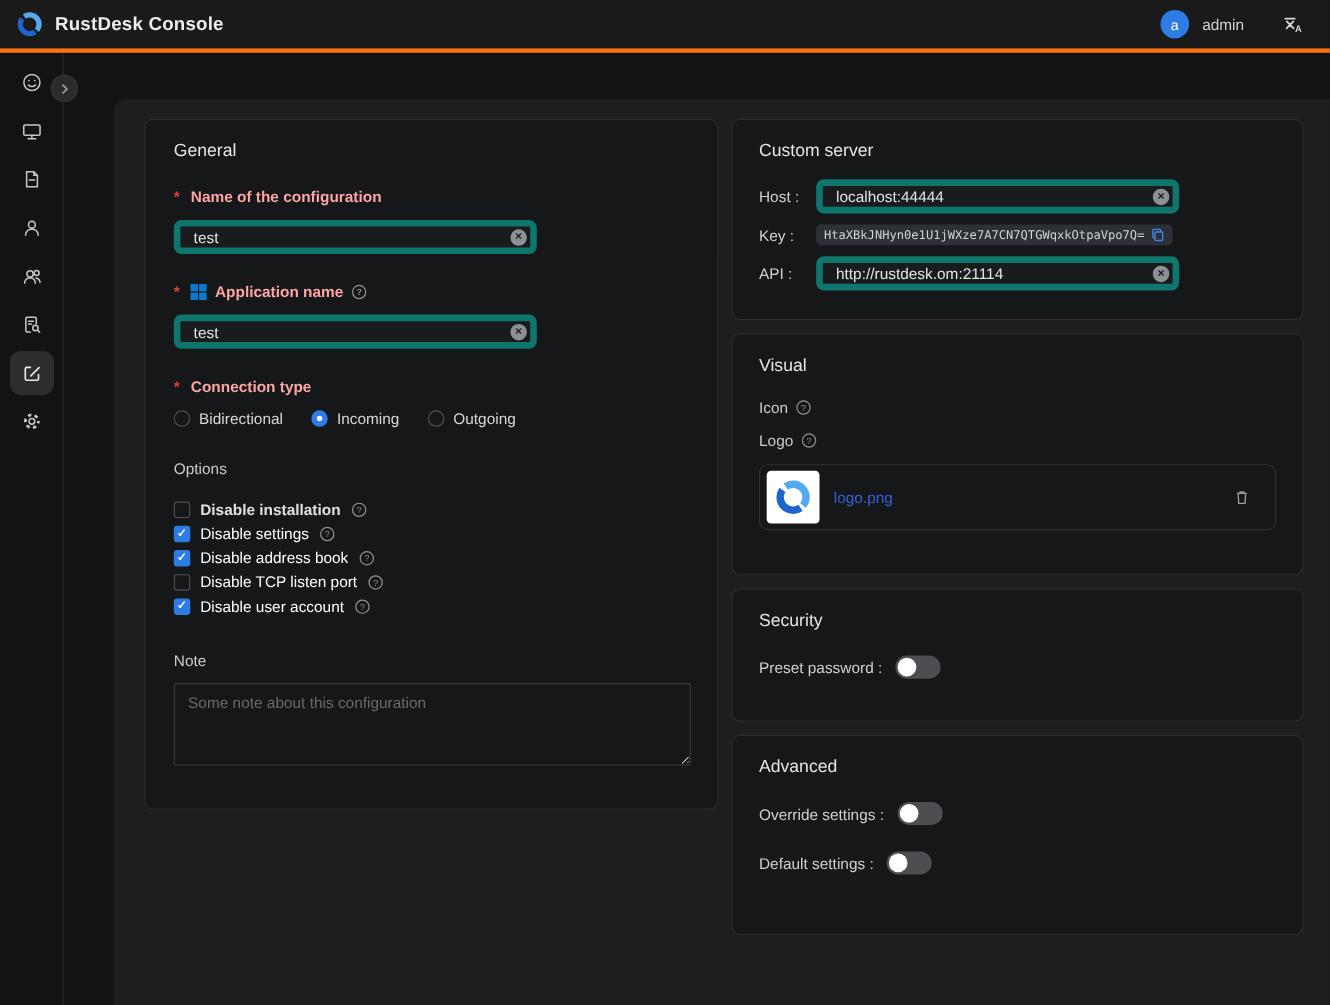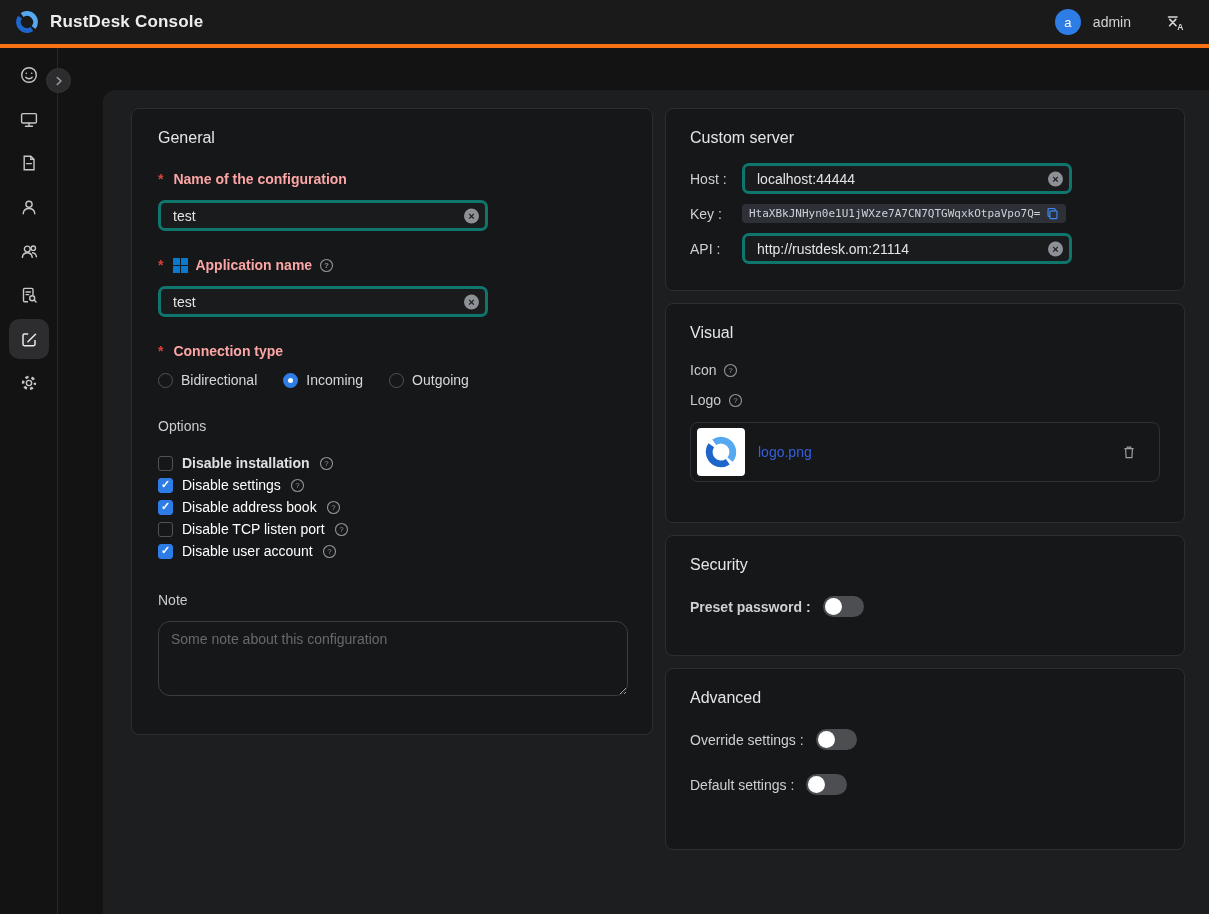--- a/index.html
+++ b/index.html
@@ -35,21 +35,21 @@
 
   .card { background:#161719; border:1px solid #2d2e31; border-radius:8px; }
   .card-title { color:#e4e5e7; font-size:16px; }
 
   
   .card-general { padding:20px 26px 34px 26px; }
   .card-general .card-title { margin-bottom:24px; }
   .field-label { color:#fca5a5; font-size:14px; display:flex; align-items:center; gap:7px; margin-bottom:13px;font-weight:bold; }
   .required::before { content:"*"; color:#d5423e; margin-right:3px; font-size:14px; }
   .input-wrap { position:relative; width:330px; margin-bottom:26px; }
-  .text-input { width:100%; height:31px; background:#1a1b1d; border:3px solid #0f766e; border-radius:7px;
+  .text-input { width:100%; height:31px; background:#1a1b1d; border:6px solid #0f766e; border-radius:7px;
     color:#e3e4e6; font-size:14px; padding:0 32px 0 12px; outline:none; font-family:"Liberation Sans",sans-serif; }
   .clear-btn { position:absolute; right:9px; top:50%; transform:translateY(-50%); width:15px; height:15px;
     border-radius:50%; background:#8d9095; color:#1b1c1e; font-size:11px; line-height:15px; text-align:center;
     cursor:pointer; }
   .clear-btn::before { content:"\00d7"; font-weight:bold; }
 
   .radio-row { display:flex; align-items:center; gap:26px; margin:0 0 30px 0; }
   .radio-opt { display:flex; align-items:center; gap:8px; cursor:pointer; }
   .radio { width:15px; height:15px; border-radius:50%; border:1px solid #515255; background:transparent; }
   .radio.on { border:5px solid #2e7ce6; background:#fff; }
@@ -58,21 +58,21 @@
   .section-label { color:#caccce; font-size:14px; margin-bottom:18px; }
   .check-row { display:flex; align-items:center; gap:9px; height:22px; cursor:pointer; }
   .checkbox { width:15px; height:15px; border-radius:3px; border:1px solid #515255; background:transparent;
     position:relative; flex:none; }
   .checkbox.on { background:#2e7ce6; border-color:#2e7ce6; }
   .checkbox.on::after { content:"\2713"; position:absolute; left:2px; top:-1px; color:#fff; font-size:11px; font-weight:bold; }
   .check-label { color:#ffffff; font-size:14px; }
   .check-label.bold { font-weight:bold; color:#dfe0e2; }
 
   .note-block { margin-top:30px; }
-  .note-area { width:470px; height:75px; background:transparent; border:1px solid #3b3c3f; border-radius:12px;
+  .note-area { width:470px; height:75px; background:transparent; border:1px solid #3b3c3f; border-radius:2px;
     color:#e3e4e6; font-size:14px; padding:9px 12px; resize:both; outline:none;
     font-family:"Liberation Sans",sans-serif; }
   .note-area::placeholder { color:#67696d; }
 
   
   .card-server { padding:20px 24px 18px 24px; }
   .card-server .card-title { margin-bottom:16px; }
   .srv-row { display:flex; align-items:center; margin-bottom:8px; }
   .srv-label { width:52px; color:#cfd0d2; font-size:14px; flex:none; }
   .srv-row .input-wrap { margin-bottom:0; }
@@ -395,21 +395,21 @@
           <span class="trash-btn">
             <svg width="16" height="16" viewBox="0 0 16 16" fill="none" stroke="#9b9ea3" stroke-width="1.2">
               <path d="M3.4 4.6 h9.2 M6.3 4.6 V3.2 h3.4 v1.4 M4.6 4.6 l.5 9 h5.8 l.5 -9"></path>
             </svg>
           </span>
         </div>
       </div>
 
       <div class="card card-security">
         <div class="card-title">Security</div>
-        <div class="toggle-row" style="margin-bottom:0;font-weight:bold;">
+        <div class="toggle-row" style="margin-bottom:0;">
           <span class="toggle-label">Preset password :</span>
           <span class="toggle">
               <span class="knob"></span>
             </span>
         </div>
       </div>
 
       <div class="card card-advanced">
         <div class="card-title">Advanced</div>
         <div class="toggle-row">

